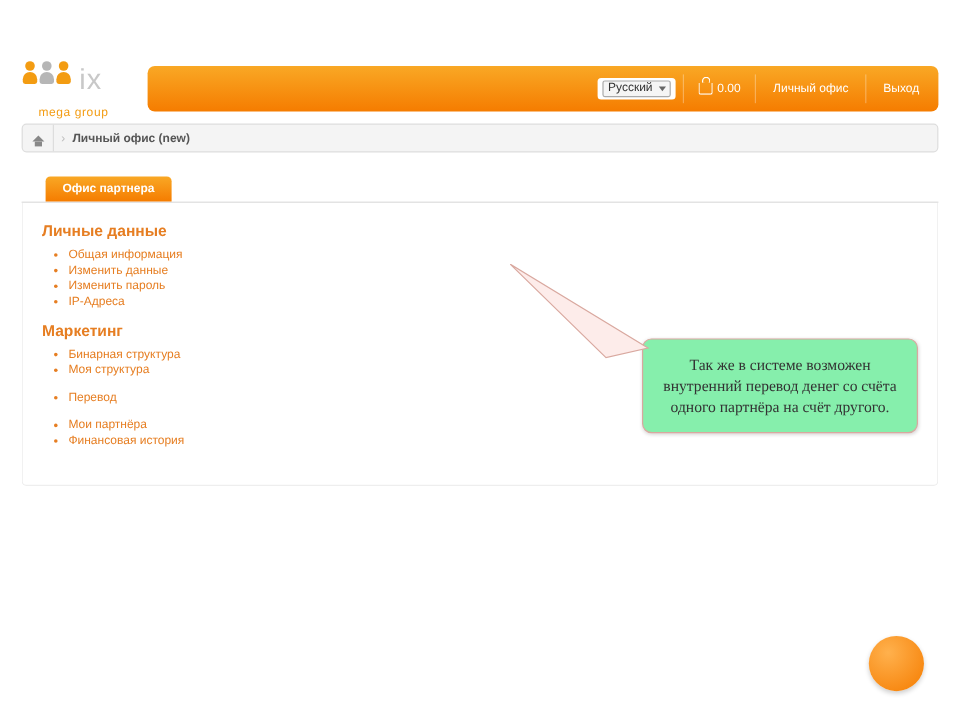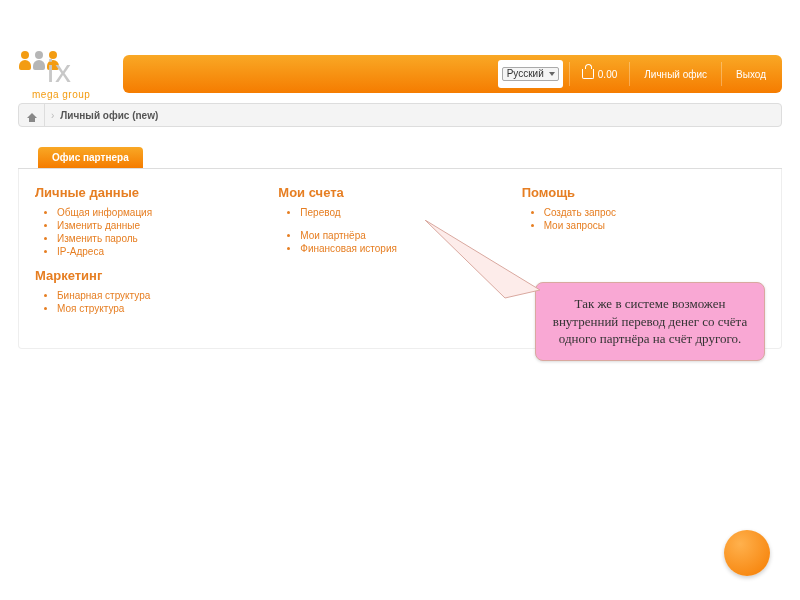--- a/index.html
+++ b/index.html
@@ -43,23 +43,23 @@
     width: 14px;
     position: relative;
   }
   .head { width: 8px; height: 8px; border-radius: 50%; margin: 0 auto; }
   .body { width: 12px; height: 10px; border-radius: 6px 6px 2px 2px; margin: 1px auto 0; }
   .p1 .head, .p1 .body { background: #f39c12; }
   .p2 .head, .p2 .body { background: #b6b6b6; }
   .p3 .head, .p3 .body { background: #f39c12; }
   .logo-text {
     position: absolute;
-    left: 29px;
+    left: 48px;
     top: -2px;
-    font-size: 32px;
+    font-size: 24px;
     font-weight: 300;
     color: #c8c8c8;
     letter-spacing: 1px;
     font-family: Arial, sans-serif;
   }
   .logo-sub {
     position: absolute;
     left: 2px;
     top: 34px;
     font-size: 10px;
@@ -79,21 +79,21 @@
     gap: 4px;
     color: #fff;
   }
   .lang-wrap {
     background: #fff;
     border-radius: 3px;
     padding: 2px 4px;
     display: flex;
     align-items: center;
     color: #333;
-    height: 28px;
+    height: 18px;
   }
   .lang-sel {
     border: 1px solid #aaa;
     font-size: 10px;
     padding: 0 14px 0 4px;
     height: 14px;
     line-height: 12px;
     position: relative;
     background: #f5f5f5;
     border-radius: 2px;
@@ -200,20 +200,21 @@
     border-radius: 4px 4px 0 0;
     cursor: pointer;
   }
   .panel {
     border: 1px solid #eee;
     border-top: none;
     border-radius: 0 0 4px 4px;
     padding: 12px 16px 20px;
     display: flex;
     min-height: 180px;
+    flex-direction: column;
   }
   .col { flex: 1; }
   .col h3 {
     color: #e67e22;
     font-size: 13px;
     font-weight: bold;
     margin: 4px 0 6px;
   }
   .col ul {
     margin: 0 0 10px;
@@ -229,21 +230,21 @@
     text-align: right;
   }
 
   .callout {
     position: absolute;
     left: 535px;
     top: 282px;
     width: 230px;
   }
   .callout-box {
-    background: #f9a8d4;
+    background: #86efac;
     border: 1px solid #d9a89f;
     border-radius: 8px;
     padding: 12px 10px;
     font-size: 13px;
     text-align: center;
     color: #333;
     line-height: 1.35;
     font-family: Georgia, serif;
     box-shadow: 0 1px 3px rgba(0,0,0,0.15);
   }
@@ -332,37 +333,29 @@
           <li><span>IP-Адреса</span></li>
         </ul>
         <h3>Маркетинг</h3>
         <ul>
           <li><span>Бинарная структура</span></li>
           <li><span>Моя структура</span></li>
         </ul>
       </div>
 
       <div class="col">
-        <h3>Мои счета</h3>
         <ul>
           <li><span>Перевод</span></li>
         </ul>
         <ul>
           <li><span>Мои партнёра</span></li>
           <li><span>Финансовая история</span></li>
         </ul>
       </div>
 
-      <div class="col">
-        <h3>Помощь</h3>
-        <ul>
-          <li><span>Создать запрос</span></li>
-          <li><span>Мои запросы</span></li>
-        </ul>
-      </div>
 
     </div>
   </div>
 
   <div class="callout">
     <svg class="callout-tail" viewBox="0 0 130 80">
       <polygon points="0,0 115,70 80,78" fill="#fdecea" stroke="#d9a89f" stroke-width="1"></polygon>
     </svg>
     <div class="callout-box">Так же в системе возможен внутренний перевод денег со счёта одного партнёра на счёт другого.</div>
   </div>

